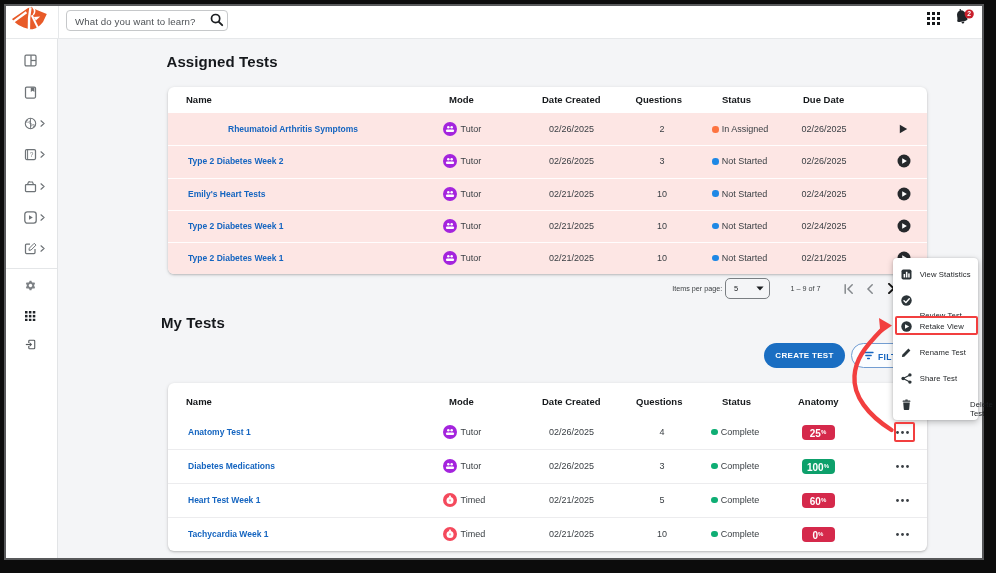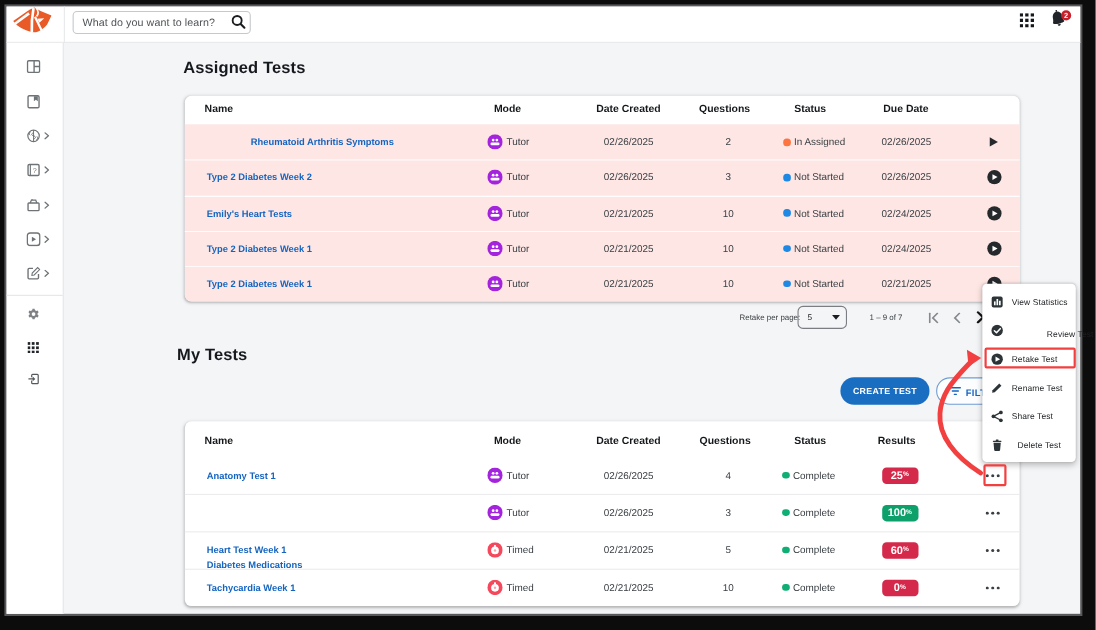--- a/index.html
+++ b/index.html
@@ -233,21 +233,21 @@
 <div class="abs z5 cell" style="left:511.5px; top:252.91999999999996px; width:120px; text-align:center; line-height:10px; ">02/21/2025</div>
 <div class="abs z5 cell" style="left:602px; top:252.91999999999996px; width:120px; text-align:center; line-height:10px; ">10</div>
 <div class="dot z5" style="left:712.05px; top:254.66999999999996px; background:#1e88e5;"></div>
 <div class="abs z5 cell" style="left:721.8px; top:252.91999999999996px; line-height:10px; ">Not Started</div>
 <div class="abs z5 cell" style="left:764px; top:252.91999999999996px; width:120px; text-align:center; line-height:10px; ">02/21/2025</div>
 <svg class="abs z5" style="left:896.5px; top:250.91999999999996px;" width="14" height="14" viewBox="0 0 14 14">
 <circle cx="7" cy="7" r="6.5" fill="#26292c"></circle>
 <path d="M5.2 4.3 L9.9 7 L5.2 9.7 Z" fill="#fff"></path>
   </svg>
 
-  <div class="abs z5 cell" style="left:672.3px; top:283.5px; line-height:10px; color:#3c4043; font-size:7.2px;">Retake per page:</div>
+  <div class="abs z5 cell" style="left:672.3px; top:283.5px; line-height:10px; color:#3c4043; font-size:7.2px;">Items per page:</div>
 <div class="abs z4" style="left:724.5px; top:277.5px; width:45px; height:21px; border:1.5px solid #7a7e82; border-radius:5px;"></div>
 <div class="abs z5 cell" style="left:734px; top:283.5px; line-height:10px; color:#1b1e21; font-size:7.5px;">5</div>
 <svg class="abs z5" style="left:755.5px; top:286.2px;" width="8" height="5" viewBox="0 0 8 5">
     <path d="M0.4 0.4 L7.6 0.4 L4 4.6 Z" fill="#1b1e21"></path>
   </svg>
 <div class="abs z5 cell" style="left:790.5px; top:283.5px; line-height:10px; color:#3c4043; font-size:7.2px;">1 – 9 of 7</div>
 <svg class="abs z5" style="left:843.5px; top:283.5px;" width="10" height="10" viewBox="0 0 10 10">
     <g stroke="#85898d" stroke-width="1.5" fill="none" stroke-linecap="round">
       <line x1="1.2" y1="0.8" x2="1.2" y2="9.2"></line>
       <path d="M8.2 0.8 L4 5 L8.2 9.2"></path>
@@ -270,41 +270,41 @@
     </g>
   </svg>
   <div class="abs z4" style="left:878px; top:351.5px; font-weight:bold; font-size:8.5px; color:#1565c0; letter-spacing:0.3px;">FILTER</div>
 
   <div class="card" style="left:168px; top:383px; width:759px; height:168px;"></div>
   <div class="abs z5 hdr" style="left:186px; top:396px; line-height:12px;">Name</div>
 <div class="abs z5 hdr" style="left:449px; top:396px; line-height:12px;">Mode</div>
 <div class="abs z5 hdr" style="left:542px; top:396px; line-height:12px;">Date Created</div>
 <div class="abs z5 hdr" style="left:636px; top:396px; line-height:12px;">Questions</div>
 <div class="abs z5 hdr" style="left:722px; top:396px; line-height:12px;">Status</div>
-<div class="abs z5 hdr" style="left:798px; top:396px; line-height:12px;">Results</div>
+<div class="abs z5 hdr" style="left:798px; top:396px; line-height:12px;">Anatomy</div>
 <div class="abs z5 namelink" style="left:188px; top:427.0px; line-height:10px; ">Anatomy Test 1</div>
 <svg class="abs z5" style="left:443px; top:425.0px;" width="14" height="14" viewBox="0 0 14 14">
 <circle cx="7" cy="7" r="7" fill="#a424dd"></circle>
 <circle cx="5.3" cy="5.3" r="1.25" fill="#fff"></circle>
     <circle cx="8.7" cy="5.3" r="1.25" fill="#fff"></circle>
 <rect x="2.9" y="7.6" width="8.2" height="2.4" rx="1.2" fill="#fff"></rect>
 </svg>
 <div class="abs z5 cell" style="left:460.5px; top:427.0px; line-height:10px; ">Tutor</div>
 <div class="abs z5 cell" style="left:511.5px; top:427.0px; width:120px; text-align:center; line-height:10px; ">02/26/2025</div>
 <div class="abs z5 cell" style="left:602px; top:427.0px; width:120px; text-align:center; line-height:10px; ">4</div>
 <div class="dot z5" style="left:711.05px; top:428.75px; background:#0fae74;"></div>
 <div class="abs z5 cell" style="left:720.8px; top:427.0px; line-height:10px; ">Complete</div>
 <div class="badge z5" style="left:801.5px; top:424.5px; background:#d5294b;">25<sup>%</sup></div>
 <svg class="abs z5" style="left:895.5px; top:430.5px;" width="13" height="3" viewBox="0 0 13 3">
 <circle cx="1.5" cy="1.5" r="1.4" fill="#3a3f44"></circle>
     <circle cx="6.5" cy="1.5" r="1.4" fill="#3a3f44"></circle>
     <circle cx="11.5" cy="1.5" r="1.4" fill="#3a3f44"></circle>
   </svg>
 <div class="abs z4" style="left:168px; top:449px; width:759px; height:1px; background:#ececee;"></div>
-<div class="abs z5 namelink" style="left:188px; top:461.0px; line-height:10px;margin-top:47px; ">Diabetes Medications</div>
+<div class="abs z5 namelink" style="left:188px; top:461.0px; line-height:10px; ">Diabetes Medications</div>
 <svg class="abs z5" style="left:443px; top:459.0px;" width="14" height="14" viewBox="0 0 14 14">
 <circle cx="7" cy="7" r="7" fill="#a424dd"></circle>
 <circle cx="5.3" cy="5.3" r="1.25" fill="#fff"></circle>
     <circle cx="8.7" cy="5.3" r="1.25" fill="#fff"></circle>
 <rect x="2.9" y="7.6" width="8.2" height="2.4" rx="1.2" fill="#fff"></rect>
 </svg>
 <div class="abs z5 cell" style="left:460.5px; top:461.0px; line-height:10px; ">Tutor</div>
 <div class="abs z5 cell" style="left:511.5px; top:461.0px; width:120px; text-align:center; line-height:10px; ">02/26/2025</div>
 <div class="abs z5 cell" style="left:602px; top:461.0px; width:120px; text-align:center; line-height:10px; ">3</div>
 <div class="dot z5" style="left:711.05px; top:462.75px; background:#0fae74;"></div>
@@ -359,26 +359,26 @@
     <rect x="0.5" y="0.5" width="10" height="10" rx="1.8" fill="#2c3438"></rect>
     <rect x="2.6" y="5" width="1.5" height="3.5" fill="#fff"></rect>
     <rect x="4.9" y="2.8" width="1.5" height="5.7" fill="#fff"></rect>
     <rect x="7.2" y="4.4" width="1.5" height="4.1" fill="#fff"></rect>
   </svg>
 <div class="menuitem" style="left:919.7px; top:270.0px; line-height:9px;">View Statistics</div>
 <svg class="abs z8" style="left:901.0px; top:294.8px;" width="11" height="11" viewBox="0 0 11 11">
     <circle cx="5.5" cy="5.5" r="5.2" fill="#2c3438"></circle>
     <path d="M3 5.7 L4.9 7.5 L8.3 3.8" stroke="#fff" stroke-width="1.4" fill="none" stroke-linecap="round" stroke-linejoin="round"></path>
   </svg>
-<div class="menuitem" style="left:919.7px; top:299px; line-height:9px;margin-left:32px;">Review Test</div>
+<div class="menuitem" style="left:919.7px; top:311px; line-height:9px;">Review Test</div>
 <svg class="abs z8" style="left:901.0px; top:320.5px;" width="11" height="11" viewBox="0 0 11 11">
     <circle cx="5.5" cy="5.5" r="5.2" fill="#2c3438"></circle>
     <path d="M4 3.2 L8.2 5.5 L4 7.8 Z" fill="#fff"></path>
   </svg>
-<div class="menuitem" style="left:919.7px; top:321.5px; line-height:9px;">Retake Test</div>
+<div class="menuitem" style="left:919.7px; top:321.5px; line-height:9px;">Retake View</div>
 <svg class="abs z8" style="left:901.0px; top:346.5px;" width="11" height="11" viewBox="0 0 11 11">
     <path d="M1.3 7.7 L7.4 1.6 L9.4 3.6 L3.3 9.7 L0.9 10.1 Z" fill="#2c3438"></path>
   </svg>
 <div class="menuitem" style="left:919.7px; top:347.5px; line-height:9px;">Rename Test</div>
 <svg class="abs z8" style="left:901.0px; top:372.5px;" width="11" height="11" viewBox="0 0 11 11">
     <g fill="#2c3438">
       <circle cx="8.9" cy="1.9" r="1.7"></circle>
       <circle cx="2.1" cy="5.5" r="1.7"></circle>
       <circle cx="8.9" cy="9.1" r="1.7"></circle>
     </g>
@@ -386,20 +386,20 @@
       <line x1="2.1" y1="5.5" x2="8.9" y2="1.9"></line>
       <line x1="2.1" y1="5.5" x2="8.9" y2="9.1"></line>
     </g>
   </svg>
 <div class="menuitem" style="left:919.7px; top:373.5px; line-height:9px;">Share Test</div>
 <svg class="abs z8" style="left:901.0px; top:398.5px;" width="11" height="11" viewBox="0 0 11 11">
     <path d="M2.2 3.4 L8.8 3.4 L8.2 10.2 C8.2 10.6, 7.9 10.9, 7.5 10.9 L3.5 10.9 C3.1 10.9, 2.8 10.6, 2.8 10.2 Z" fill="#2c3438"></path>
     <rect x="1.6" y="1.6" width="7.8" height="1.2" rx="0.4" fill="#2c3438"></rect>
     <rect x="4.2" y="0.6" width="2.6" height="1.2" rx="0.4" fill="#2c3438"></rect>
   </svg>
-<div class="menuitem" style="left:925px; top:399.5px; line-height:9px;">Delete Test</div>
+<div class="menuitem" style="left:970px; top:399.5px; line-height:9px;">Delete Test</div>
 
   <div class="abs" style="left:895px; top:315.5px; width:83px; height:19.5px; border:2px solid #f23f3f; border-radius:2px; z-index:9;"></div>
   <div class="abs" style="left:894px; top:421.5px; width:21px; height:20px; border:2px solid #f23f3f; border-radius:2px; z-index:9;"></div>
   <svg class="abs" style="left:840px; top:310px; z-index:9;" width="70" height="130" viewBox="0 0 70 130">
     <path d="M51.5 120 C28 105, 13 86, 14.5 66 C15.5 50, 23 39, 42 19.5" fill="none" stroke="#f23f3f" stroke-width="4.4" stroke-linecap="round"></path>
     <path d="M39 8 L52 15.5 L40.5 23.5 Z" fill="#f23f3f"></path>
   </svg>
 
 </body></html>

